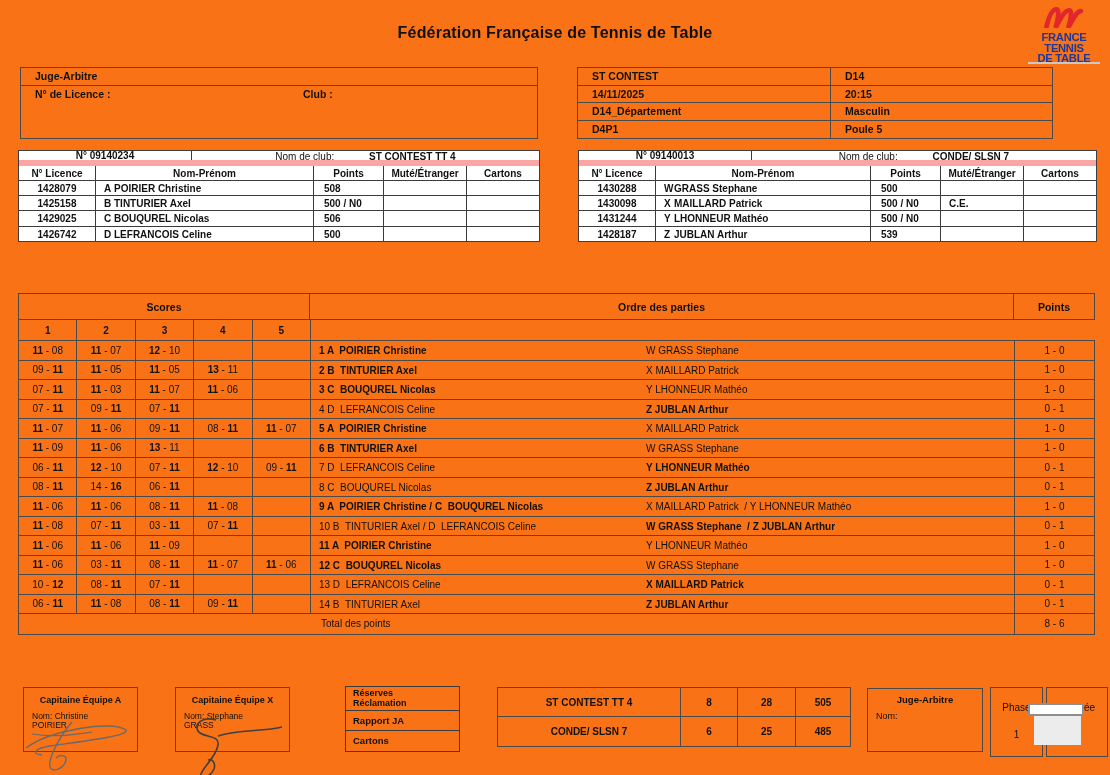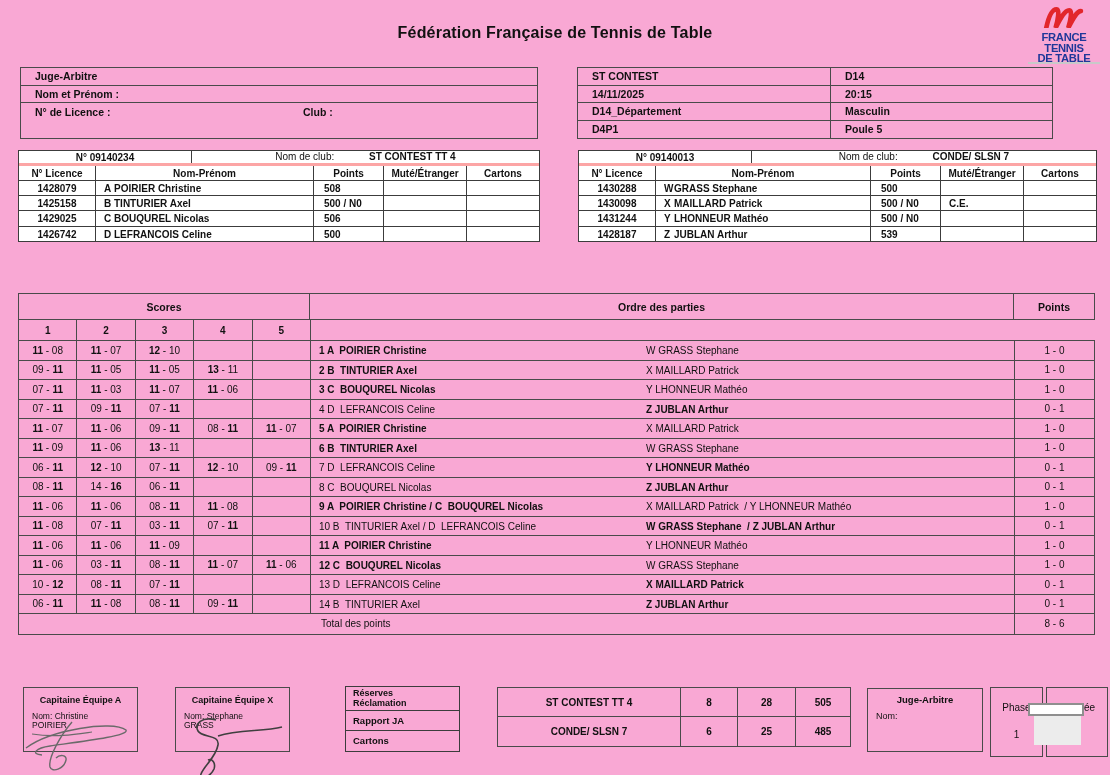--- a/index.html
+++ b/index.html
@@ -1,18 +1,18 @@
 <!DOCTYPE html>
 <html><head>
 <meta charset="utf-8">
 <style>
   * { box-sizing: border-box; margin: 0; padding: 0; }
   body { background:#fff; }
   .page {
-    position: relative; width: 1110px; height: 775px; background:#f9a8d4;
+    position: relative; width: 1110px; height: 775px; background:#f97316;
     font-family: "Liberation Sans", sans-serif; color:#111; overflow:hidden;
   }
   .title { position:absolute; top:24px; left:0; width:100%; text-align:center;
            font-size:16px; font-weight:bold; letter-spacing:.2px; }
 
   
   .logo { position:absolute; left:1028px; top:6px; width:72px; height:58px;
           text-align:center; border-bottom:2px solid #c9c9c9; }
   .logo-text div { color:#1e3799; font-weight:bold; font-size:11px; line-height:10.5px;
                    letter-spacing:-0.3px; transform:scaleX(1.02); }
@@ -28,21 +28,21 @@
   .info-row { height:17.5px; border-bottom:1px solid #4a4a4a; display:flex; }
   .info-row:last-child { border-bottom:none; }
   .info-c1 { width:253px; border-right:1px solid #4a4a4a; display:flex; align-items:center;
              padding-left:14px; font-size:10.5px; font-weight:bold; }
   .info-c2 { flex:1; display:flex; align-items:center; padding-left:14px; font-size:10.5px; font-weight:bold; }
 
   
   .team-table { position:absolute; top:150px; height:92px; border:1px solid #3c3c3c; background:#fff; }
   .team-a { left:18px; width:522px; }
   .team-x { left:578px; width:519px; }
-  .tt-head1 { height:15px; display:flex; border-bottom:3px solid #fca5a5; font-size:10px; }
+  .tt-head1 { height:15px; display:flex; border-bottom:6px solid #fca5a5; font-size:10px; }
   .tt-num { width:173px; border-right:1px solid #3c3c3c; display:flex; align-items:center;
             justify-content:center; font-weight:bold; }
   .tt-club { flex:1; display:flex; align-items:flex-start; justify-content:center; white-space:pre;gap:32px; }
   .tt-club b { white-space:pre; }
   .tt-row { display:flex; font-size:10px; }
   .tt-head2 { height:15px; border-bottom:1px solid #3c3c3c; font-weight:bold; }
   .tt-prow { height:15.2px; border-bottom:1px solid #3c3c3c; font-weight:bold; }
   .tt-prow:last-child { border-bottom:none; }
   .tcell { border-right:1px solid #3c3c3c; display:flex; align-items:center; justify-content:center; overflow:hidden; }
   .tcell:last-child { border-right:none; }
@@ -126,23 +126,20 @@
       <div>TENNIS</div>
       <div>DE TABLE</div>
     </div>
   </div>
 
   <div class="ref-box">
     <div class="rb-row">
       <span>Juge-Arbitre</span>
     </div>
     <div class="rb-row">
-      <span>Nom et Prénom :</span>
-    </div>
-    <div class="rb-row">
       <span>N° de Licence :</span>
       <span class="club-lbl">Club :</span>
     </div>
   </div>
 
   <div class="info-box">
       <div class="info-row">
         <div class="info-c1">ST CONTEST</div>
         <div class="info-c2">D14</div>
       </div>

